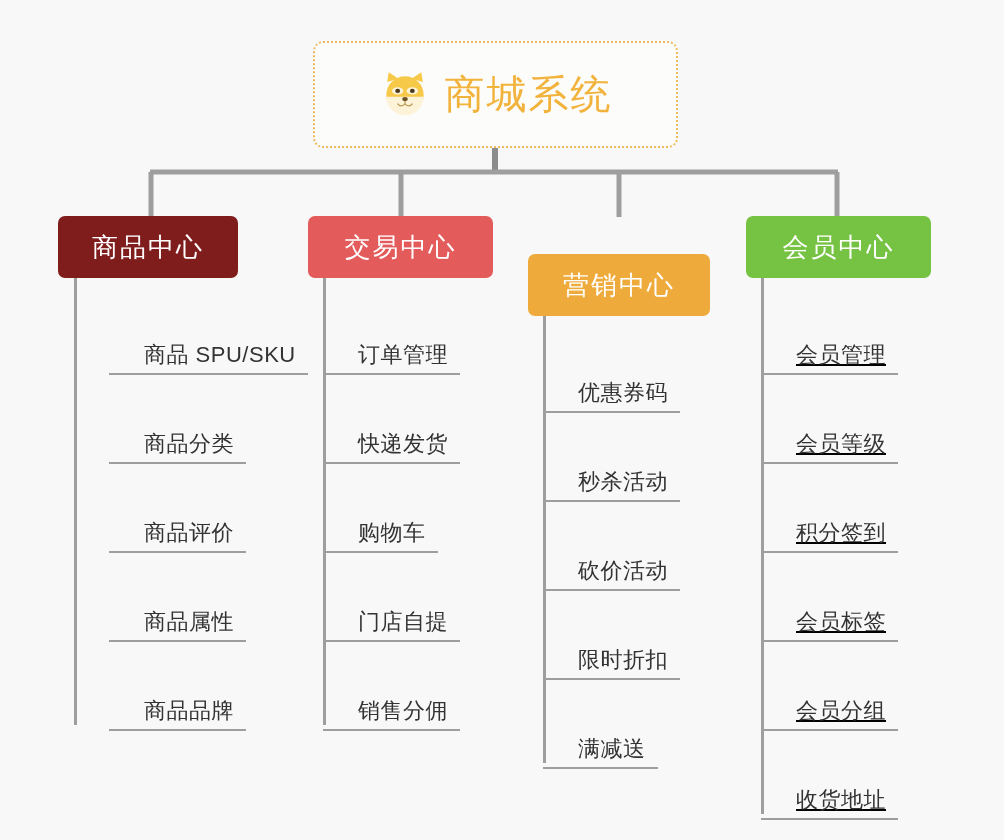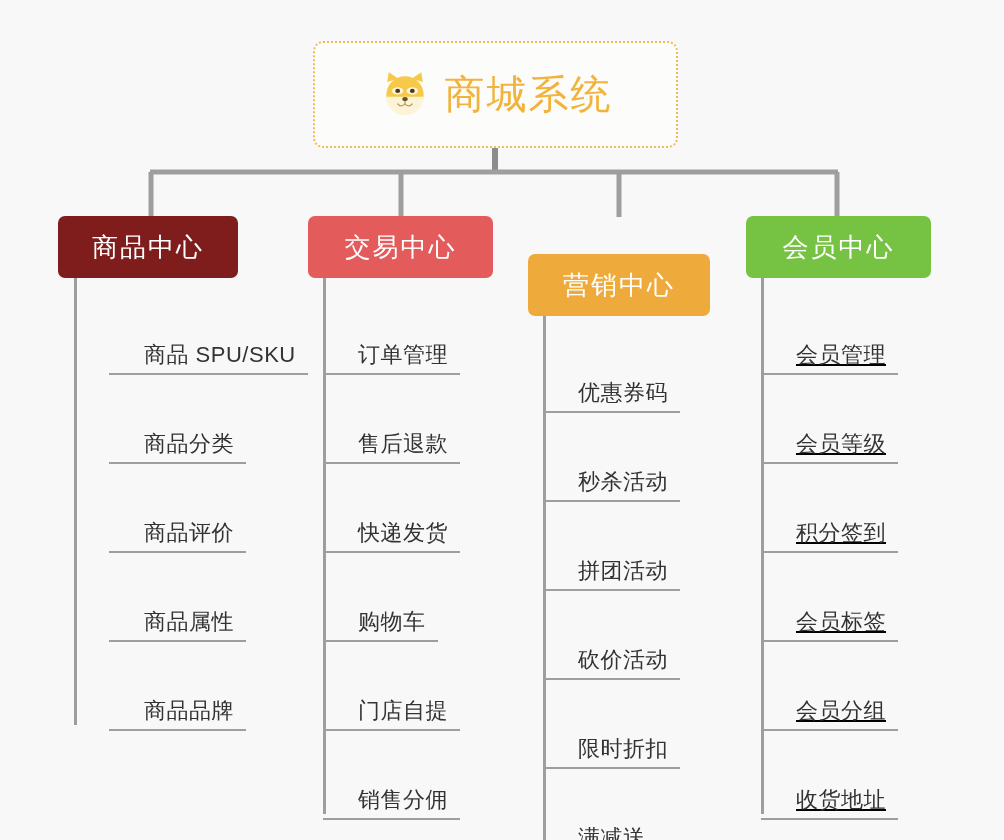--- a/index.html
+++ b/index.html
@@ -193,24 +193,20 @@
       </div>
       <div class="column" style="left: 308px; width: 185px;">
         <div class="cat-header" style="background: rgb(227, 91, 91); color: #ffffff; width: 185px;">交易中心</div>
         <div class="leaf-list" style="margin-left: 15px;">
           <div class="leaf-trunk"></div>
           <div class="leaf-item">
             <span class="leaf-label">订单管理</span>
             <div class="leaf-underline" style="width: 137px;"></div>
           </div>
           <div class="leaf-item">
-            <span class="leaf-label">售后退款</span>
-            <div class="leaf-underline" style="width: 137px;"></div>
-          </div>
-          <div class="leaf-item">
             <span class="leaf-label">快递发货</span>
             <div class="leaf-underline" style="width: 137px;"></div>
           </div>
           <div class="leaf-item">
             <span class="leaf-label">购物车</span>
             <div class="leaf-underline" style="width: 115px;"></div>
           </div>
           <div class="leaf-item">
             <span class="leaf-label">门店自提</span>
             <div class="leaf-underline" style="width: 137px;"></div>
@@ -227,24 +223,20 @@
           <div class="leaf-trunk"></div>
           <div class="leaf-item">
             <span class="leaf-label">优惠券码</span>
             <div class="leaf-underline" style="width: 137px;"></div>
           </div>
           <div class="leaf-item">
             <span class="leaf-label">秒杀活动</span>
             <div class="leaf-underline" style="width: 137px;"></div>
           </div>
           <div class="leaf-item">
-            <span class="leaf-label">拼团活动</span>
-            <div class="leaf-underline" style="width: 137px;"></div>
-          </div>
-          <div class="leaf-item">
             <span class="leaf-label">砍价活动</span>
             <div class="leaf-underline" style="width: 137px;"></div>
           </div>
           <div class="leaf-item">
             <span class="leaf-label">限时折扣</span>
             <div class="leaf-underline" style="width: 137px;"></div>
           </div>
           <div class="leaf-item">
             <span class="leaf-label">满减送</span>
             <div class="leaf-underline" style="width: 115px;"></div>

